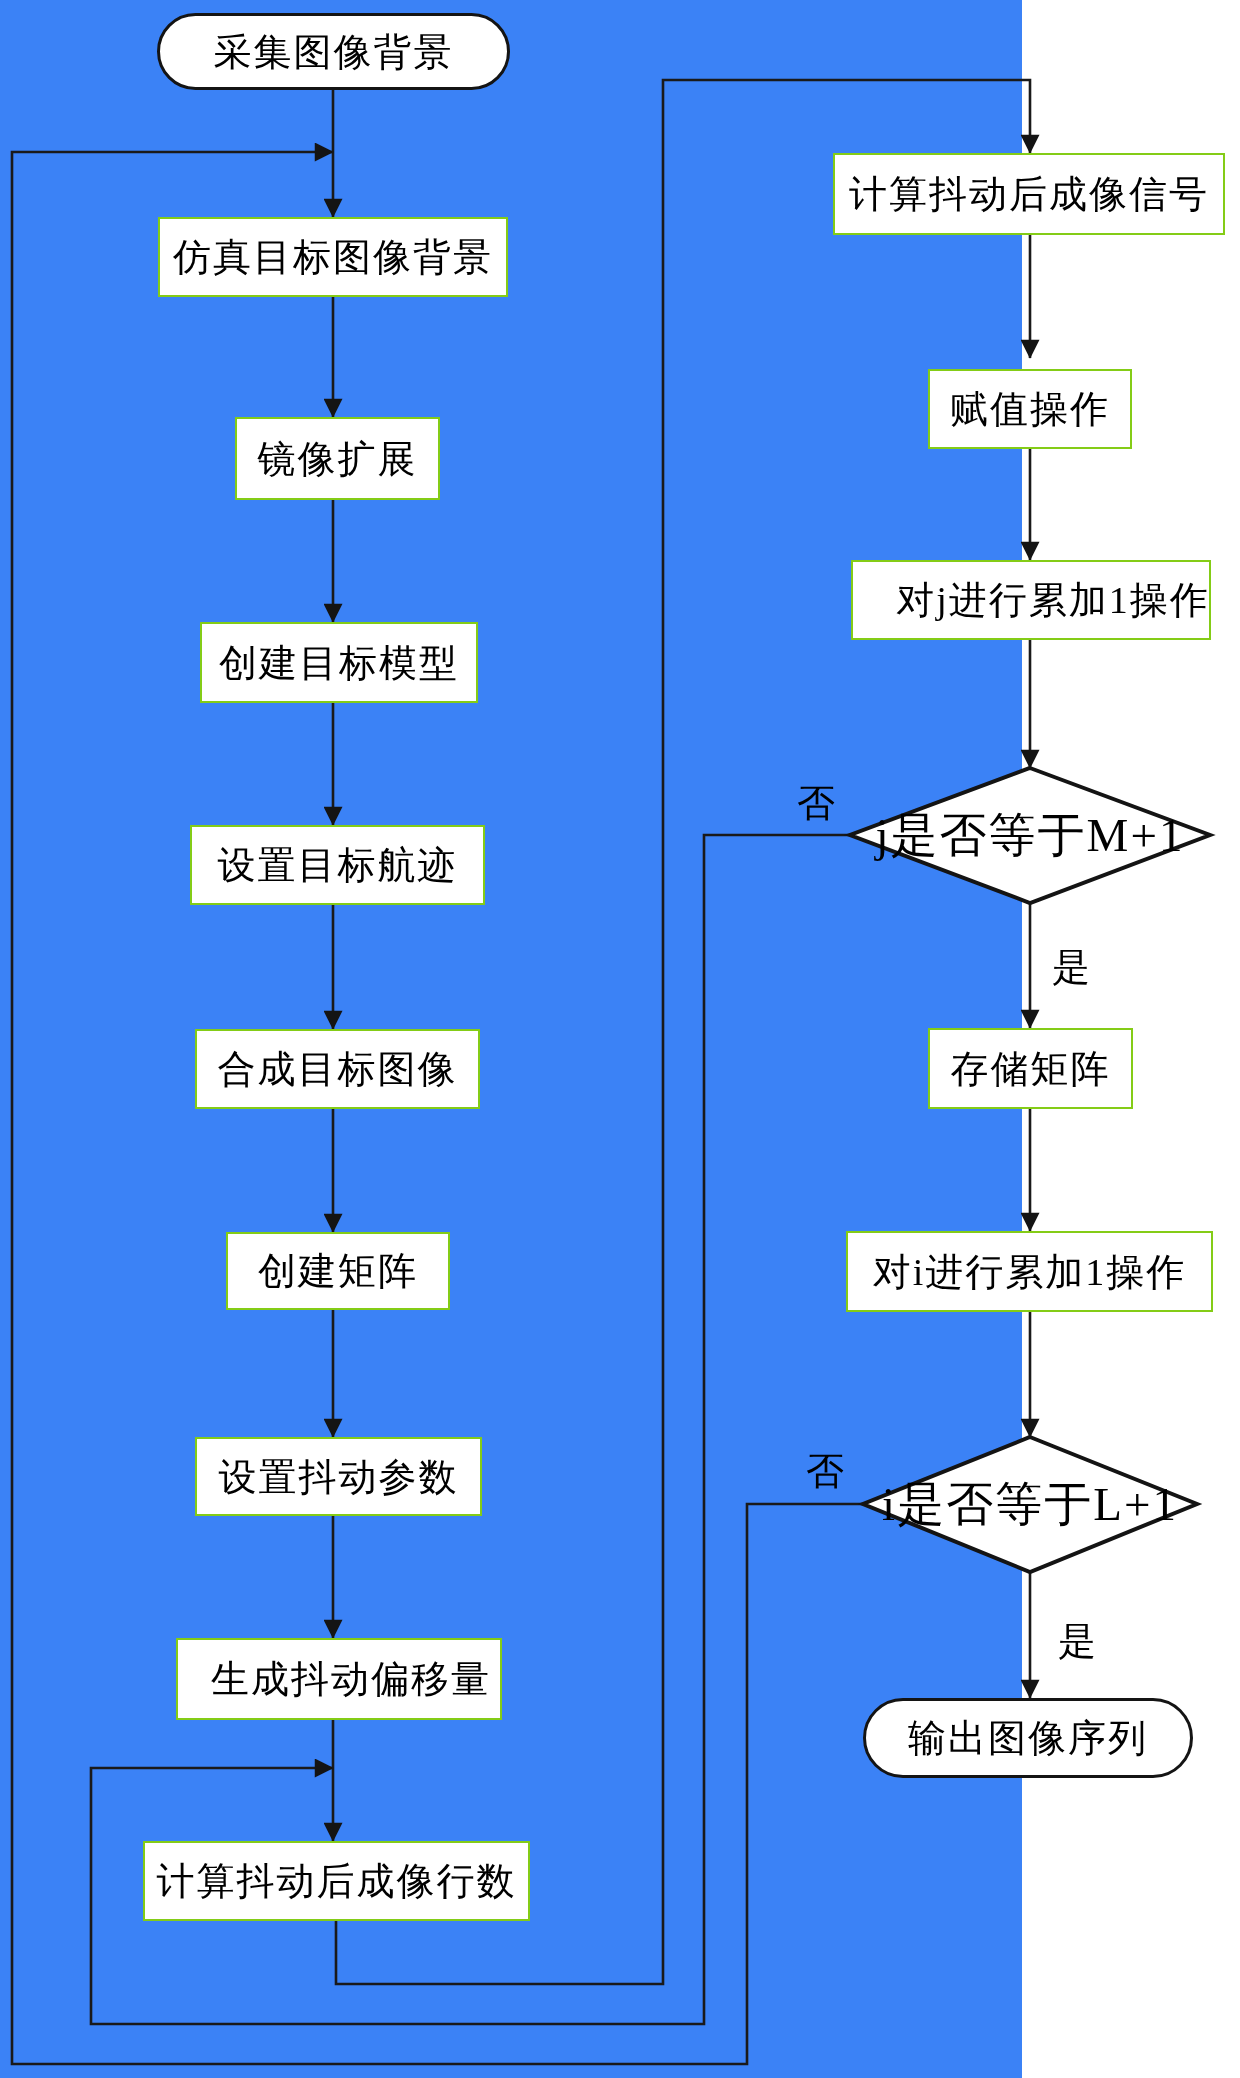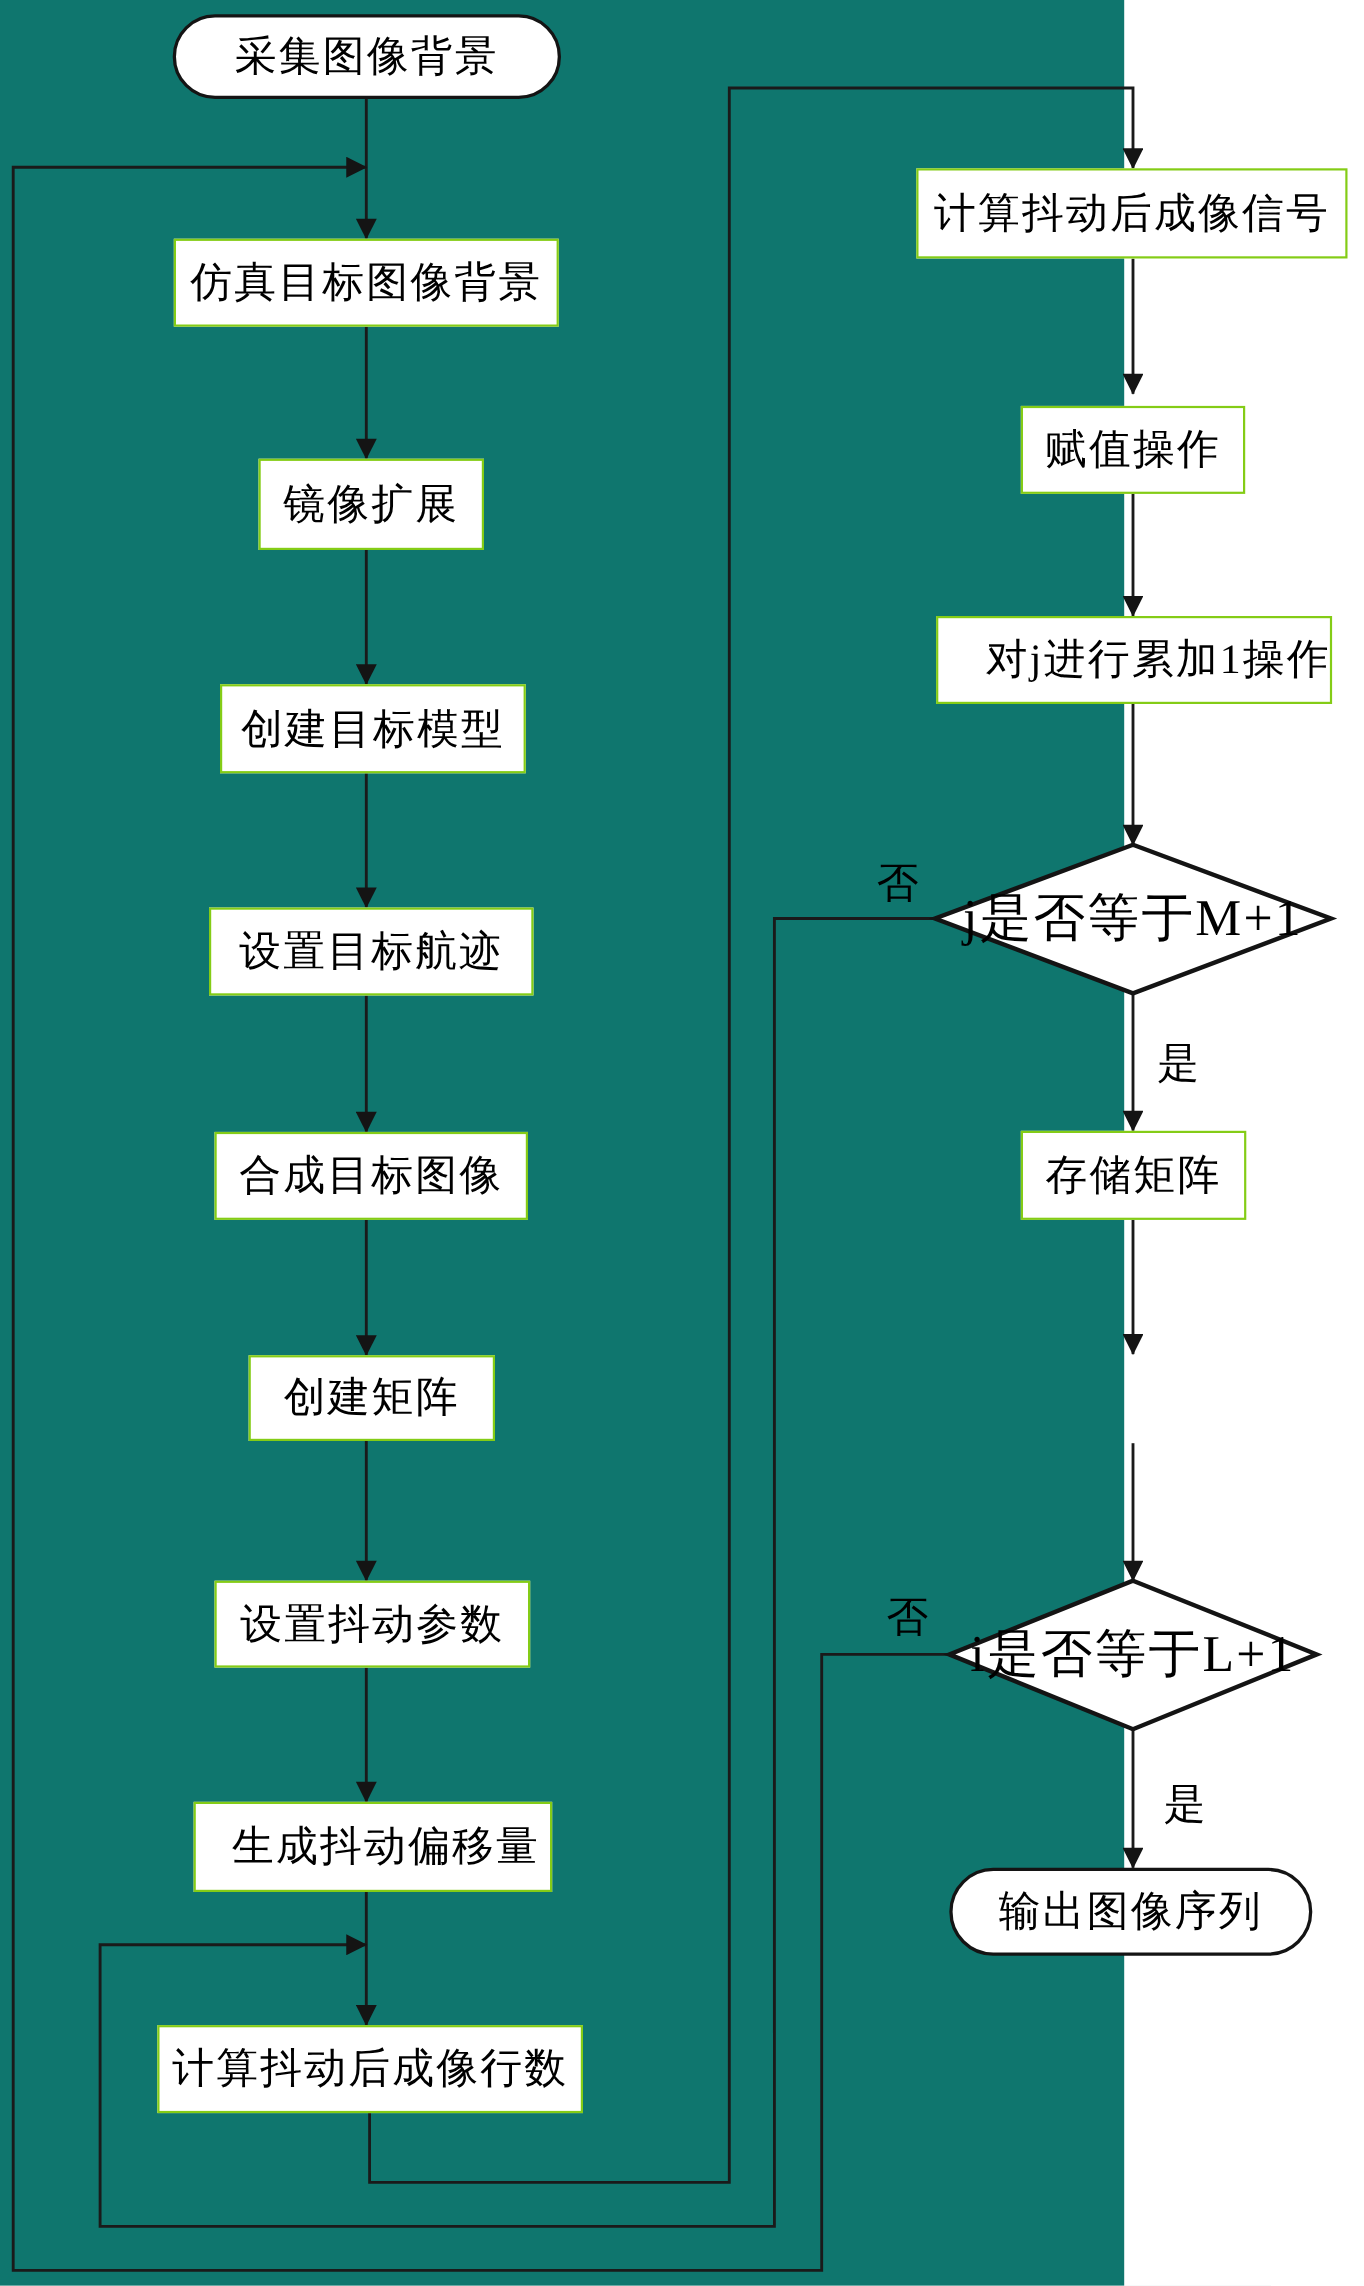--- a/index.html
+++ b/index.html
@@ -1,17 +1,17 @@
 <!DOCTYPE html>
 <html><head>
 <meta charset="utf-8">
 <style>
   html,body{margin:0;padding:0;background:#ffffff;}
   #stage{
-    position:relative;width:1022px;height:2078px;background:#0f766e;
+    position:relative;width:1022px;height:2078px;background:#3b82f6;
     font-family:"Liberation Serif","DejaVu Serif",serif;color:#000;
   }
   #wires{position:absolute;left:0;top:0;width:1240px;height:2078px;}
   .node{
     position:absolute;box-sizing:border-box;background:#fff;
     border:2px solid #84cc16;display:flex;align-items:center;justify-content:center;
     font-size:38px;letter-spacing:2px;white-space:nowrap;line-height:1;
   }
   .pill{border:3px solid #141414;border-radius:44px;}
   .dlabel{
@@ -88,20 +88,21 @@
   <div class="node" style="left:833px;top:153px;width:392px;height:82px;">计算抖动后成像信号</div>
 
   <div class="node" style="left:928px;top:369px;width:204px;height:80px;">赋值操作</div>
 
   <div class="node" style="left:851px;top:560px;width:360px;height:80px;padding-left:44px;">对j进行累加1操作</div>
 
   <div class="dlabel" style="left:850px;top:815px;width:360px;height:40px;">j是否等于M+1</div>
 
   <div class="node" style="left:928px;top:1028px;width:205px;height:81px;">存储矩阵</div>
 
+  <div class="node" style="left:846px;top:1231px;width:367px;height:81px;">对i进行累加1操作</div>
 
   <div class="dlabel" style="left:863px;top:1484px;width:334px;height:40px;">i是否等于L+1</div>
 
   <div class="node pill" style="left:863px;top:1698px;width:330px;height:80px;">输出图像序列</div>
 
   <div class="branch" style="left:797px;top:784px;">否</div>
 
   <div class="branch" style="left:1052px;top:948px;">是</div>
 
   <div class="branch" style="left:806px;top:1452px;">否</div>

